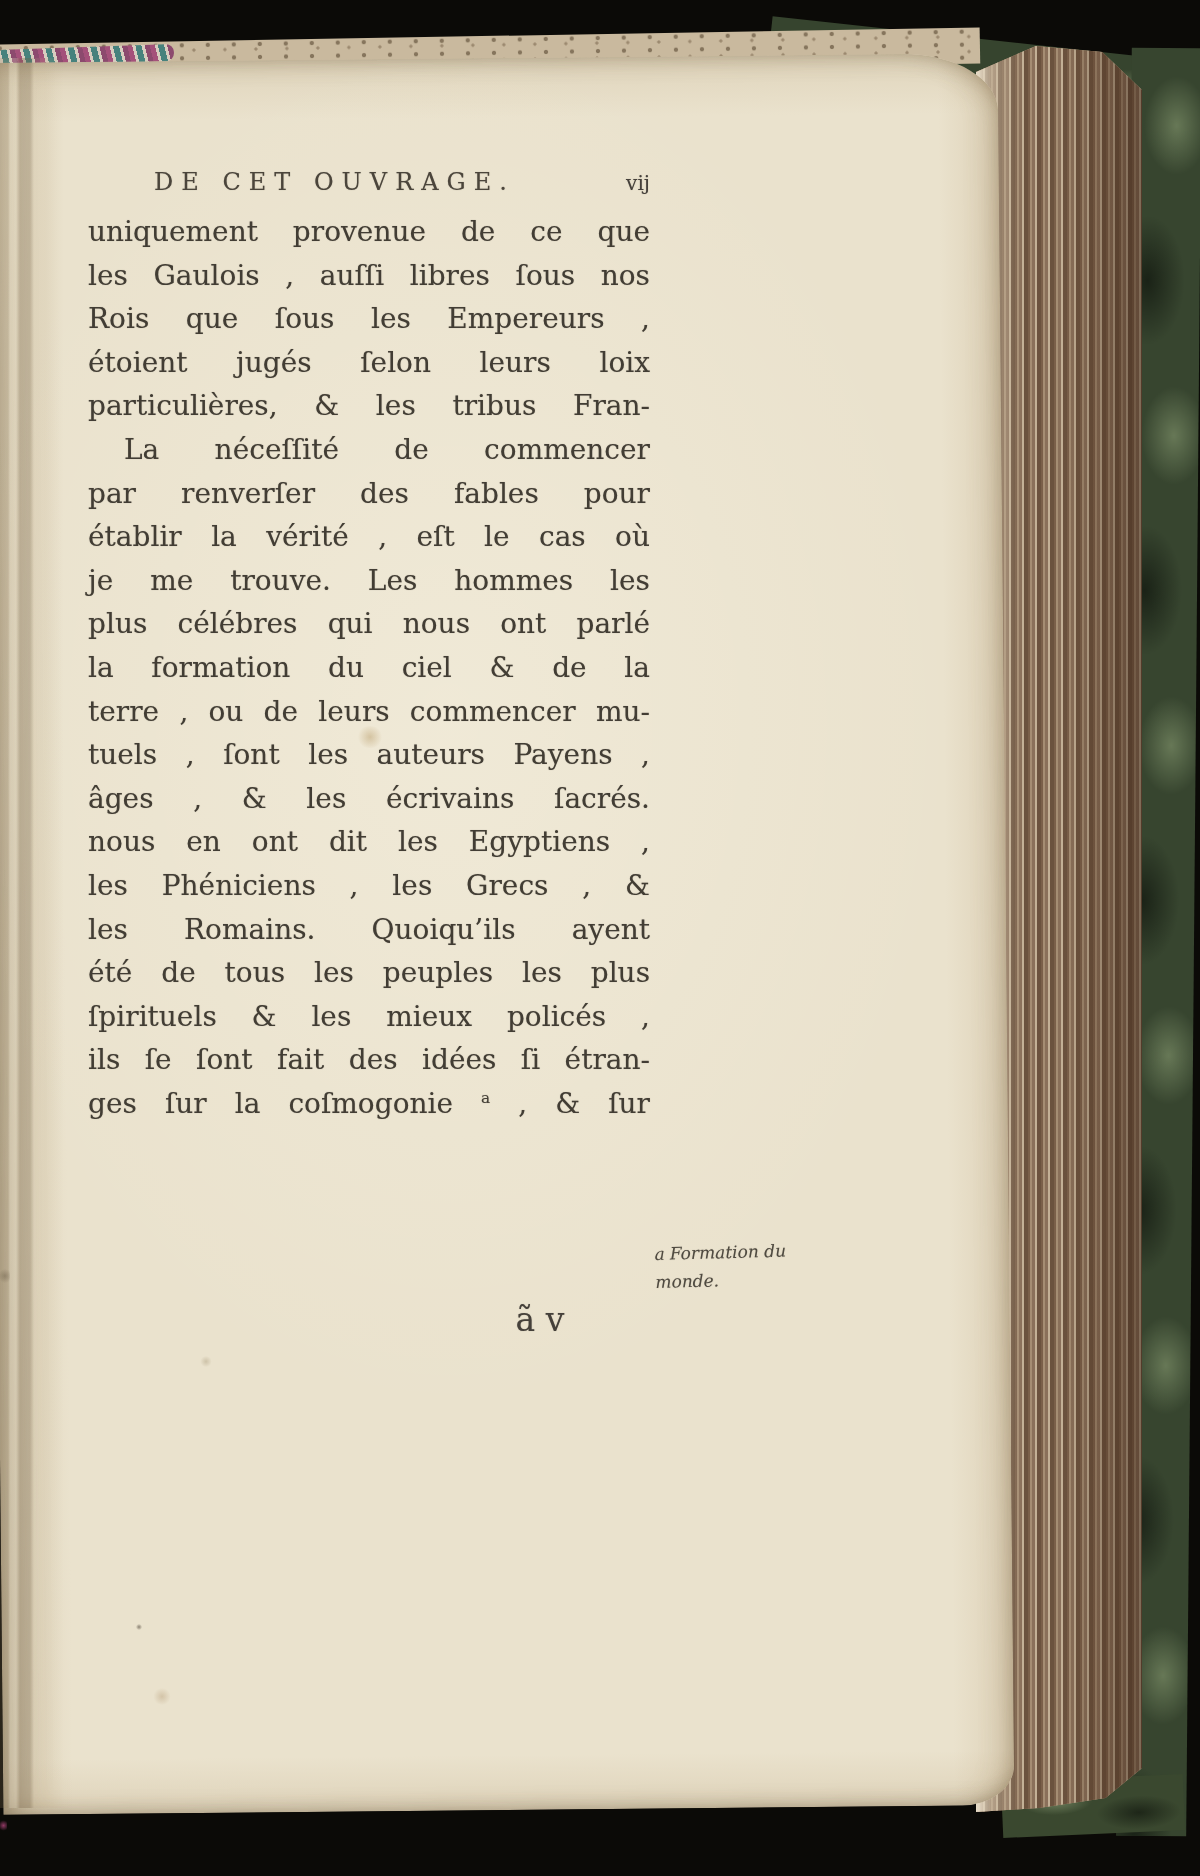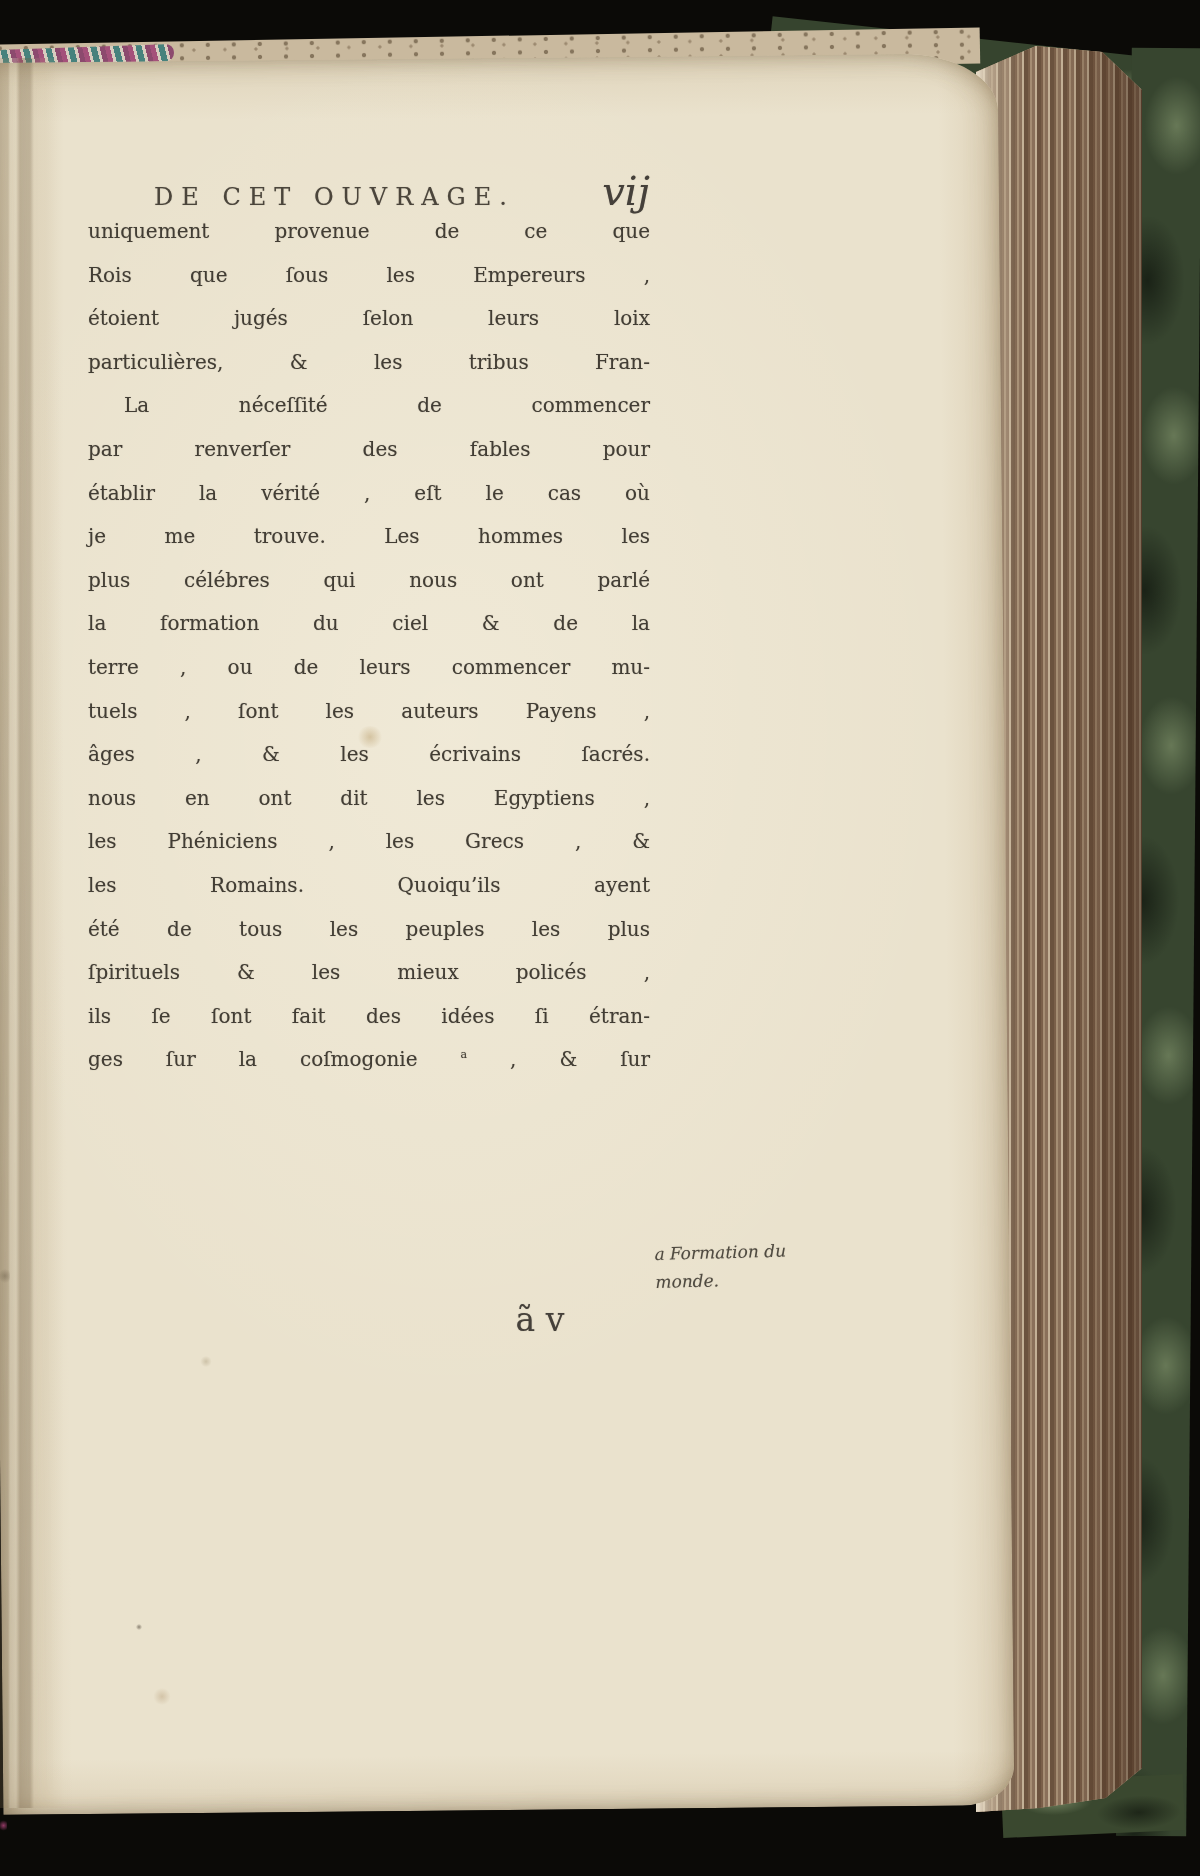--- a/index.html
+++ b/index.html
@@ -81,24 +81,24 @@
   .s5{left:0px;top:1268px;width:10px;height:16px;border-radius:40%;
       background:radial-gradient(circle, rgba(85,72,52,.35), transparent 75%);}
   .pink-speck{position:absolute;left:0;top:1820px;width:7px;height:11px;z-index:4;
       background:radial-gradient(circle, rgba(176,68,122,.8), transparent 80%);}
 
   
   .textlayer{color:#423d34;z-index:5;text-shadow:0 0 1px rgba(66,61,52,.38);}
   .pheader{position:absolute;left:88px;top:168px;width:562px;z-index:5;
     display:flex;justify-content:space-between;align-items:baseline;padding-left:66px;box-sizing:border-box;}
   .ptitle{font-size:24px;letter-spacing:8px;color:#4b453b;white-space:nowrap;}
-  .pnum{font-style:italic;font-size:40px;color:#45403a;}
+  .pnum{font-size:20px;color:#45403a;}
   .body{position:absolute;left:88px;top:210px;width:562px;z-index:5;color:#423d34;
         text-shadow:0 0 1px rgba(66,61,52,.38);}
-  .tline{font-size:20px;line-height:43.6px;height:43.6px;white-space:nowrap;
+  .tline{font-size:28px;line-height:43.6px;height:43.6px;white-space:nowrap;
          text-align:justify;text-align-last:justify;}
   .tline.endline{text-align-last:left;}
   .tline.indent{padding-left:36px;box-sizing:border-box;}
   .tline sup{font-size:.55em;vertical-align:super;line-height:0;}
   .margin-note{position:absolute;left:655px;top:1238px;width:152px;z-index:5;
     font-style:italic;font-size:17px;line-height:28px;color:#4f4a40;transform:rotate(-1.5deg);
     text-shadow:0 0 1px rgba(79,74,64,.35);}
   .margin-note .note-ref{margin-right:5px;}
   .signature{position:absolute;left:440px;top:1300px;width:200px;z-index:5;
     font-size:33px;color:#45403a;text-align:center;text-shadow:0 0 1px rgba(66,61,52,.38);}
@@ -126,20 +126,21 @@
   <div class="stain s5"></div>
   <div class="pink-speck"></div>
 
   <div class="pheader textlayer">
     <span class="ptitle">DE CET OUVRAGE.</span>
     <span class="pnum">vij</span>
   </div>
 
   <div class="body">
       <div class="tline">uniquement provenue de ce que</div>
+      <div class="tline">les Gaulois , auſſi libres ſous nos</div>
       <div class="tline">Rois que ſous les Empereurs ,</div>
       <div class="tline">étoient jugés ſelon leurs loix</div>
       <div class="tline">particulières, &amp; les tribus Fran-</div>
       <div class="tline indent">La néceſſité de commencer</div>
       <div class="tline">par renverſer des fables pour</div>
       <div class="tline">établir la vérité , eſt le cas où</div>
       <div class="tline">je me trouve. Les hommes les</div>
       <div class="tline">plus célébres qui nous ont parlé</div>
       <div class="tline">la formation du ciel &amp; de la</div>
       <div class="tline">terre , ou de leurs commencer mu-</div>

